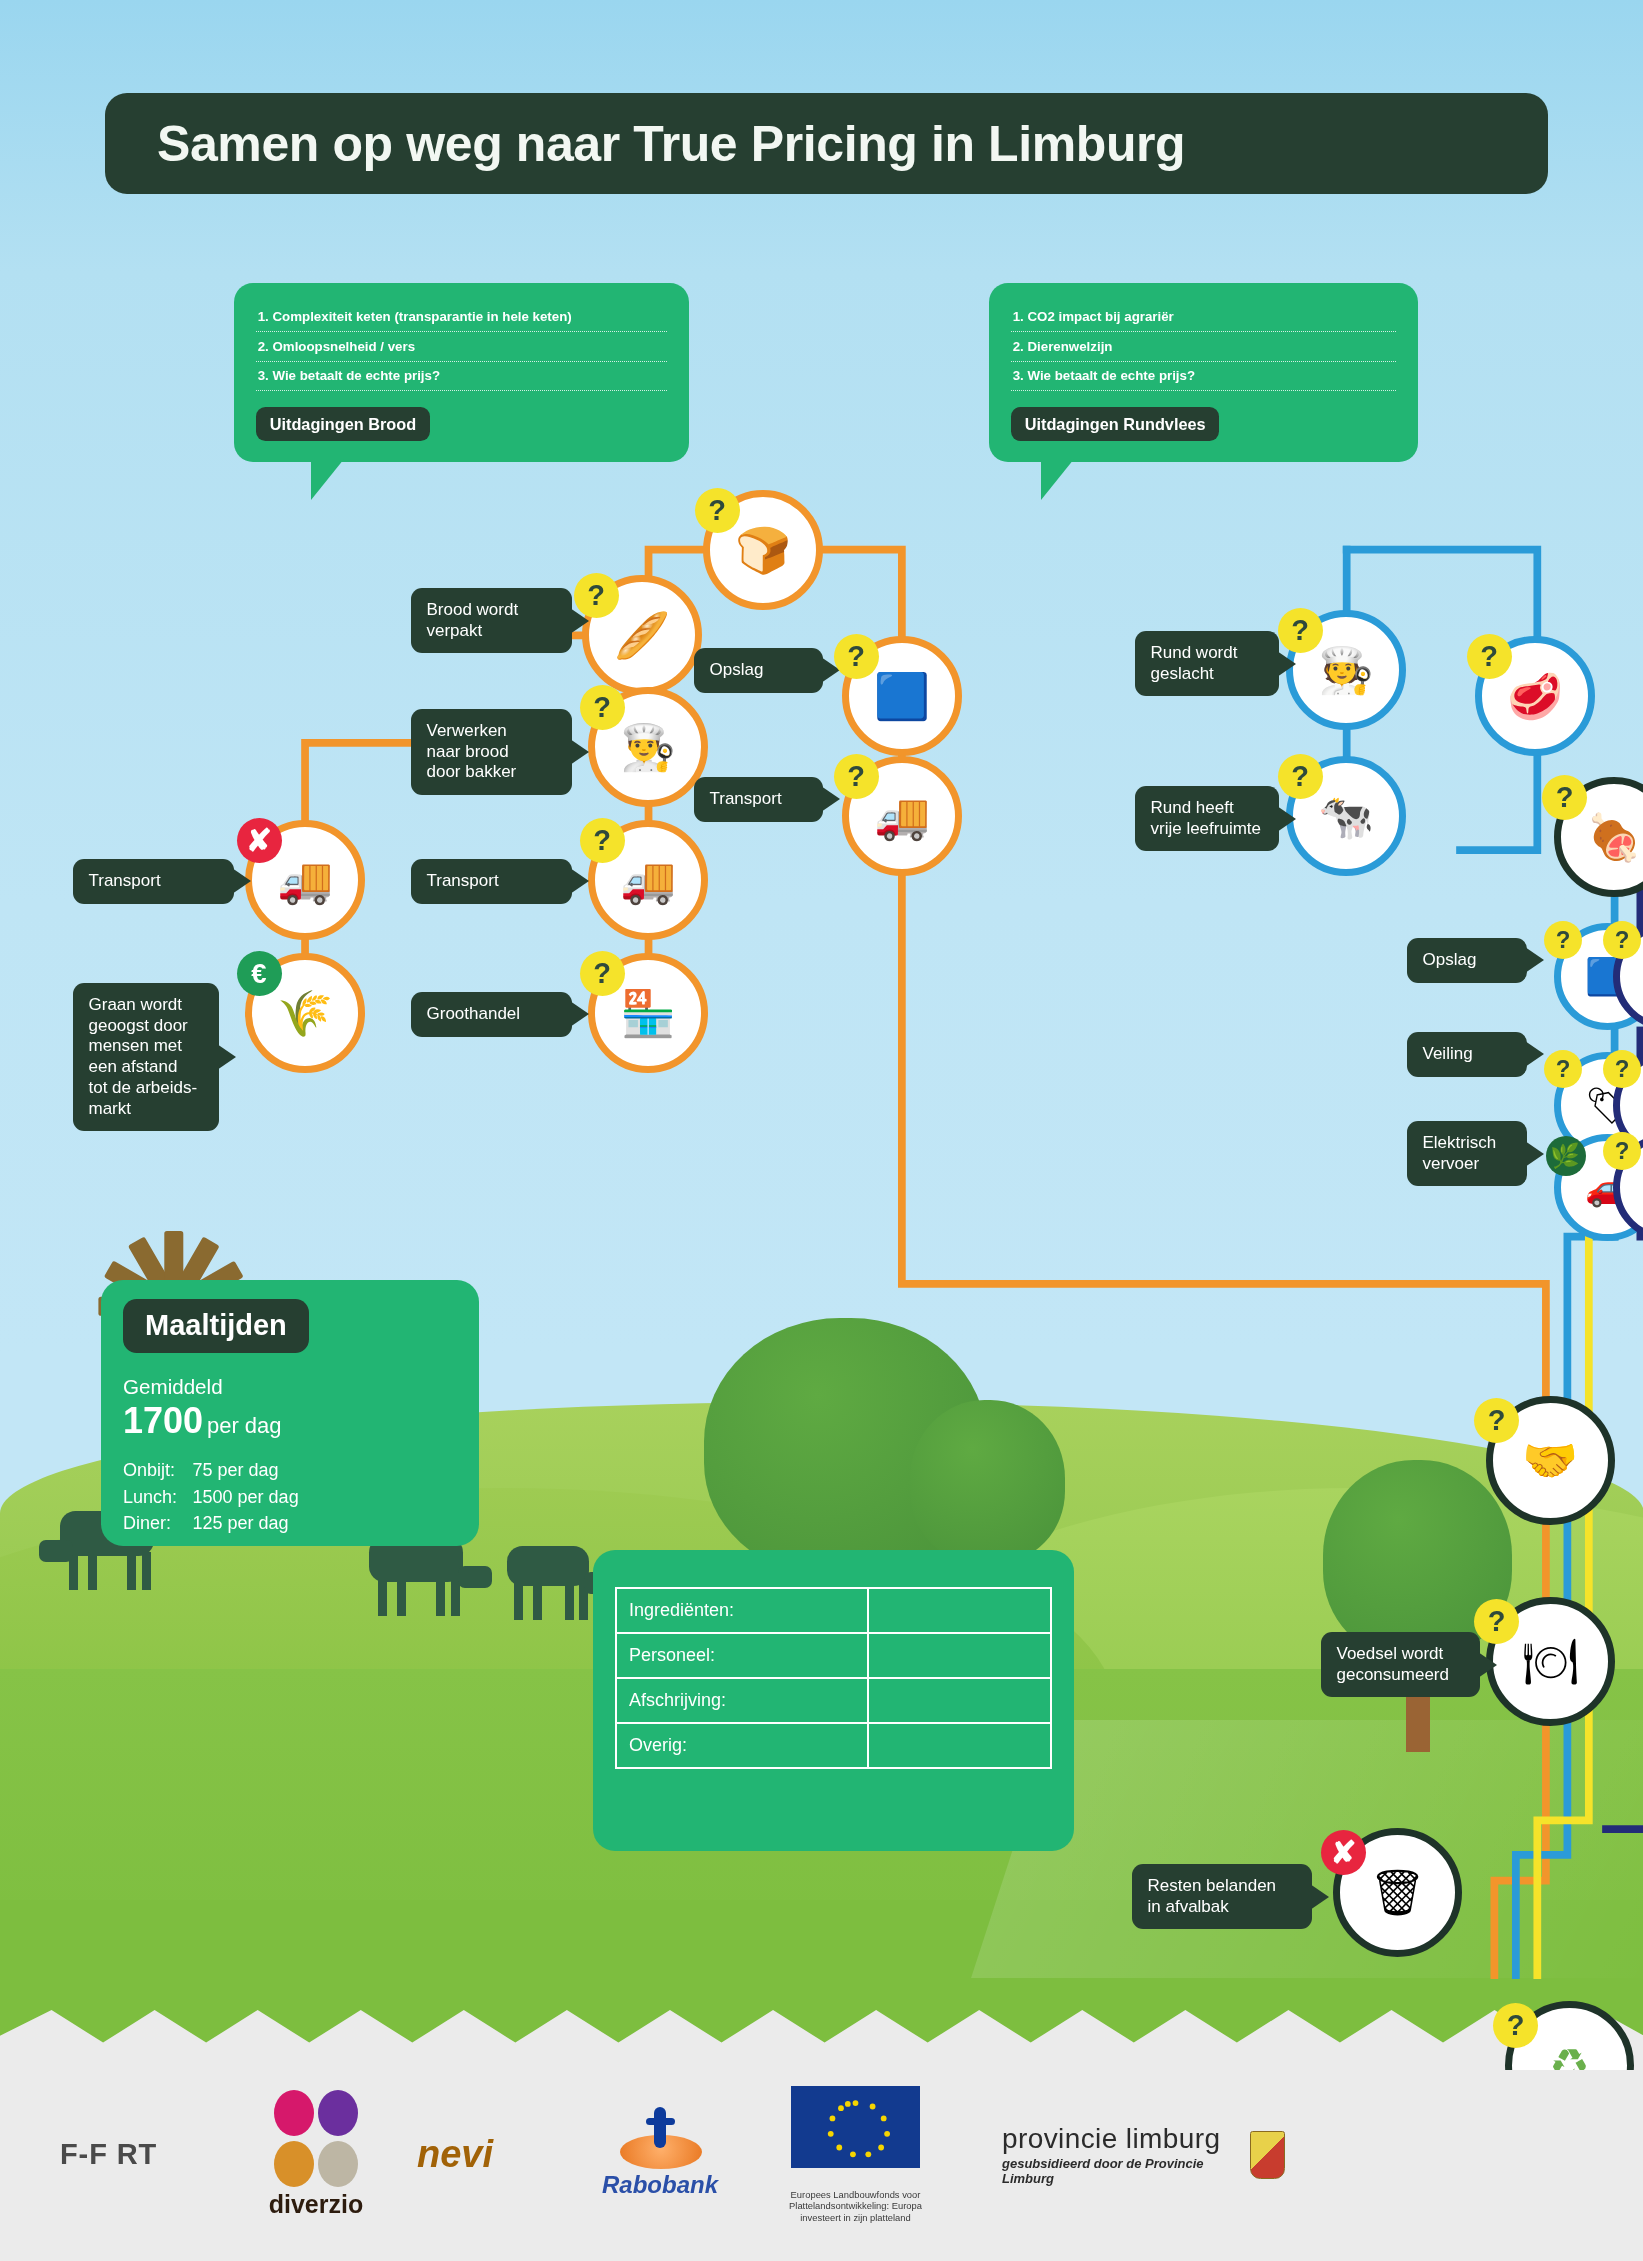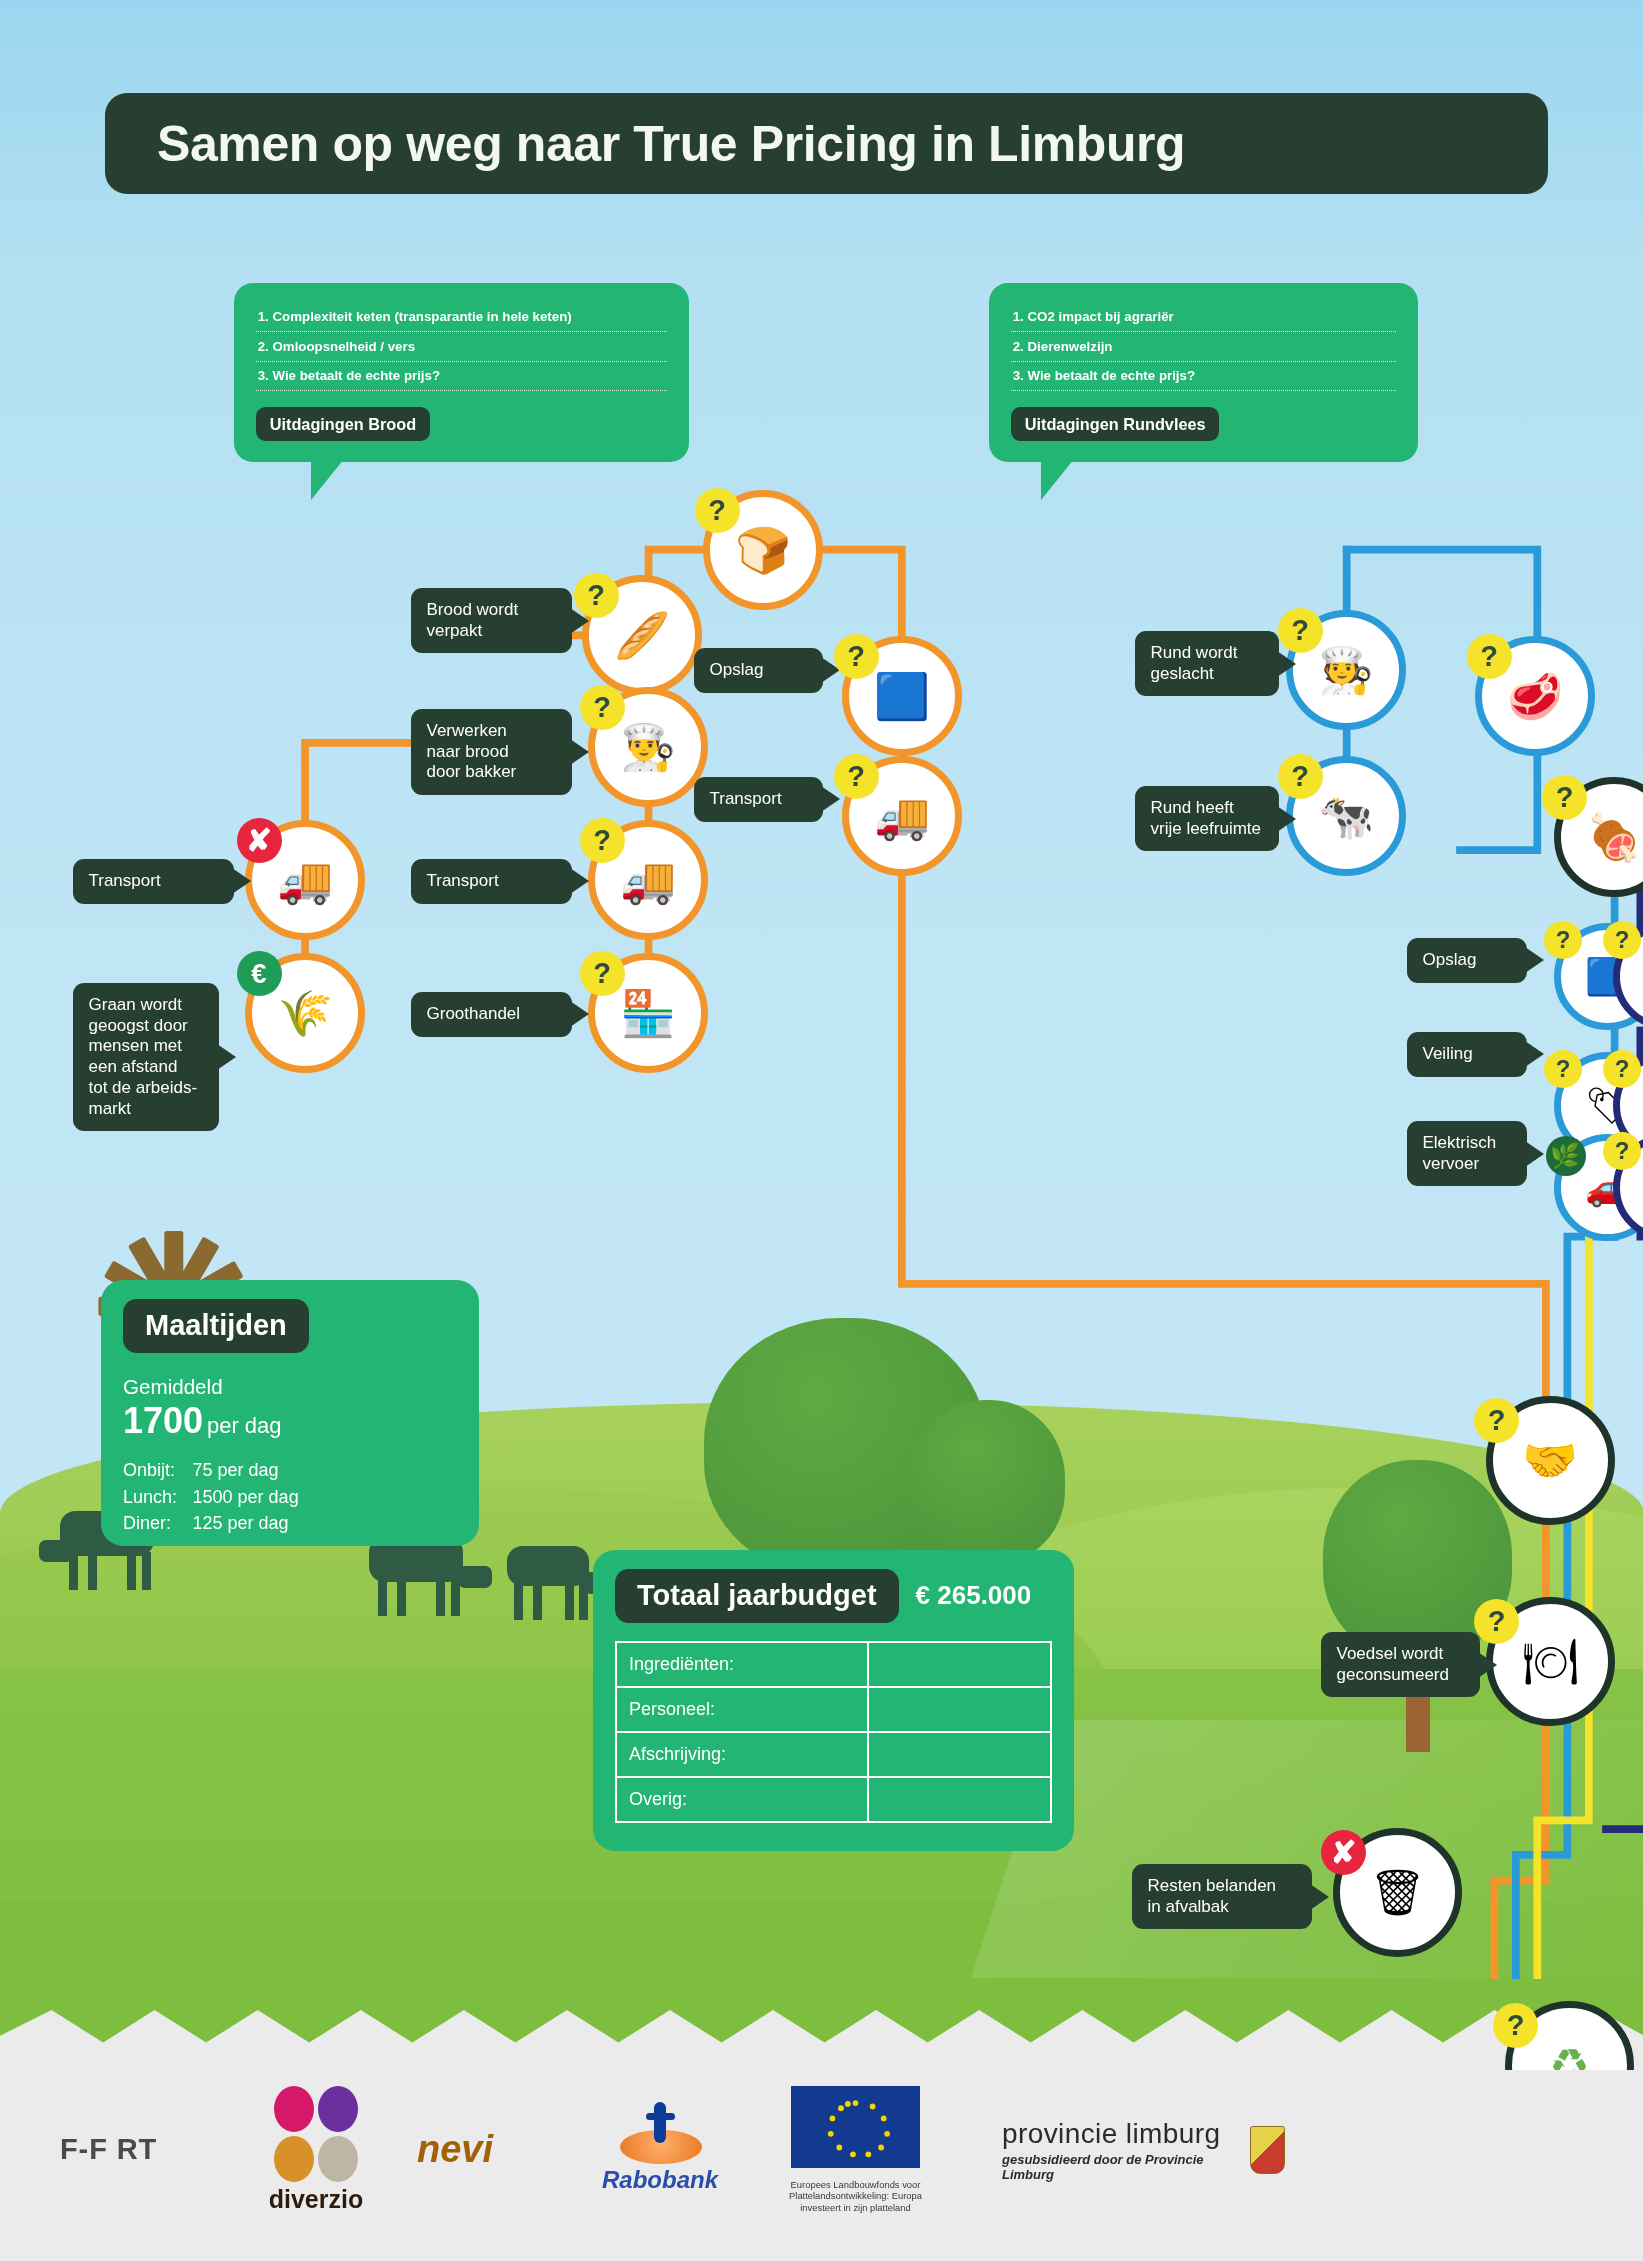--- a/index.html
+++ b/index.html
@@ -423,24 +423,20 @@
       </tr>
       <tr>
         <td class="k">Diner:</td>
         <td>125 per dag</td>
       </tr>
     </tbody>
       </table>
   </div>
 
   <div class="panel" id="budget">
-    <div style="display:flex;align-items:center;">
-      <div class="head">Totaal jaarbudget</div>
-      <div class="amount">€ 265.000</div>
-    </div>
     <table>
       <tbody>
           <tr>
         <td>Ingrediënten:</td>
         <td class="v"></td>
       </tr>
       <tr>
         <td>Personeel:</td>
         <td class="v"></td>
       </tr>
@@ -501,21 +497,21 @@
                 <circle cx="90" cy="80" r="3.4"></circle>
               <circle cx="72" cy="80" r="3.4"></circle>
                 <circle cx="56" cy="72" r="3.4"></circle>
               <circle cx="46" cy="56" r="3.4"></circle>
                 <circle cx="48" cy="38" r="3.4"></circle>
               <circle cx="58" cy="26" r="3.4"></circle>
                 <circle cx="66" cy="21" r="3.4"></circle>
             </g>
           </svg>
         </div>
-        <div class="ftxt" style="margin-top:11px;width:163px;">Europees Landbouwfonds voor Plattelandsontwikkeling: Europa investeert in zijn platteland</div>
+        <div class="ftxt" style="margin-top:21px;width:163px;">Europees Landbouwfonds voor Plattelandsontwikkeling: Europa investeert in zijn platteland</div>
       </div>
 
       <div class="logo-box" style="flex-direction:column;align-items:flex-start;width:283px;margin-left:24px;">
         <div style="display:flex;align-items:center;gap:13.7px;">
           <div style="display:flex;flex-direction:column;">
             <span style="font-size:28px;color:#2b2b2b;letter-spacing:0.4px;">provincie limburg</span>
             <span style="font-size:13px;font-weight:bold;color:#2b2b2b;margin-top:1.7px;font-style:italic;">gesubsidieerd door de Provincie Limburg</span>
           </div>
           <div style="width:38px;height:48px;background:linear-gradient(135deg,#e8d14a 0%,#e8d14a 48%,#c83c2e 48%,#c83c2e 100%);
                       border:1.7px solid #8a6a20;border-radius:2.6px 2.6px 10.3px 10.3px;"></div>

